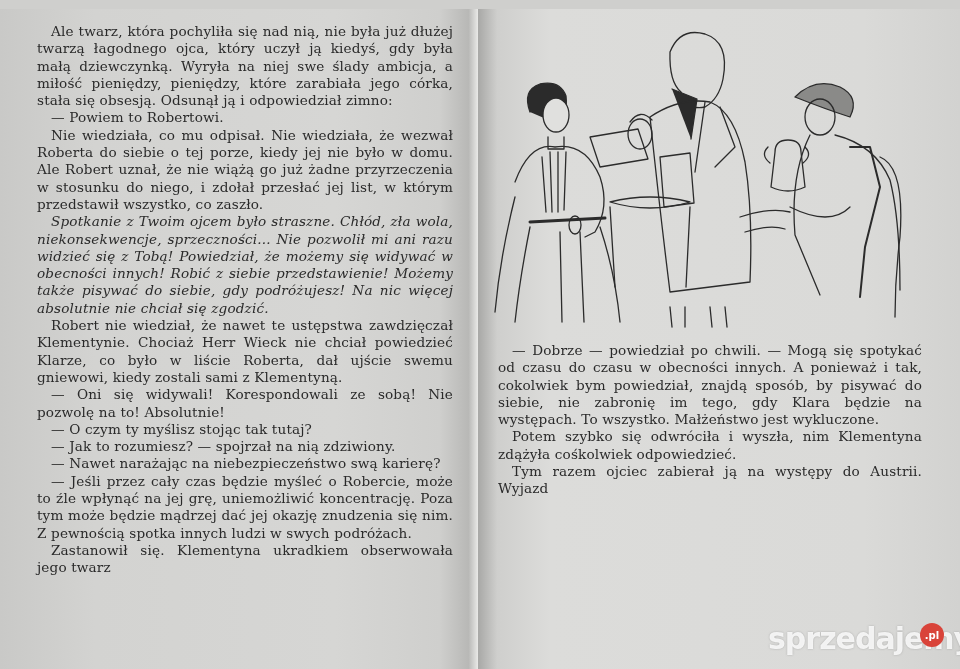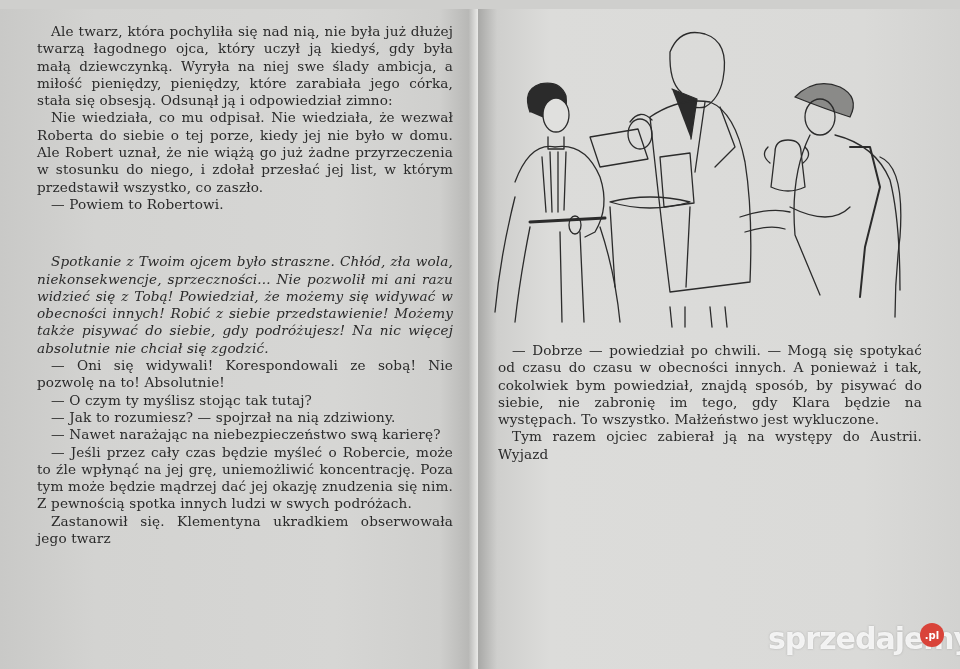--- a/index.html
+++ b/index.html
@@ -20,21 +20,21 @@
       background: linear-gradient(90deg, #a8a8a6 0%, #cfcfcd 4%, #dcdcda 15%, #dadad8 80%, #d2d2d0 100%);
     }
     .text-block {
       position: absolute; font-size: 13.6px; line-height: 17.3px;
       text-align: justify; letter-spacing: 0.15px;
     }
     .left-text { left: 37px; top: 14px; width: 416px; }
     .right-text { left: 498px; top: 333px; width: 424px; }
     .text-block p { margin: 0; text-indent: 14px; hyphens: manual; }
     .text-block p.noindent { text-indent: 0; }
-    .text-block p.italic { font-style: italic; margin-top: 40px; }
+    .text-block p.italic { font-style: italic; }
     .illustration { position: absolute; left: 490px; top: 8px; width: 460px; height: 315px; }
     .page-number {
       position: absolute; left: 910px; top: 659px; font-size: 11px; font-weight: bold; color: #333;
     }
     .watermark {
       position: absolute; left: 768px; top: 612px; font-family: "DejaVu Sans", sans-serif;
       font-size: 30px; font-weight: bold; color: rgba(255,255,255,0.85);
       letter-spacing: -1px; text-shadow: 0 0 2px rgba(120,120,120,0.5);
     }
     .watermark-badge {
@@ -45,23 +45,24 @@
   </style>
 </head>
 <body>
 
 <div class="spread">
   <div class="page-left"></div>
   <div class="page-right"></div>
 
   <div class="text-block left-text">
     <p>Ale twarz, która pochyliła się nad nią, nie była już dłużej twarzą łagodnego ojca, który uczył ją kiedyś, gdy była małą dziewczynką. Wyryła na niej swe ślady ambicja, a miłość pieniędzy, pieniędzy, które zarabiała jego córka, stała się obsesją. Odsunął ją i odpowiedział zimno:</p>
+    <p>— Powiem to Robertowi.</p>
     <p>Nie wiedziała, co mu odpisał. Nie wiedziała, że wezwał Roberta do siebie o tej porze, kiedy jej nie było w domu. Ale Robert uznał, że nie wiążą go już żadne przyrzeczenia w stosunku do niego, i zdołał przesłać jej list, w którym przedstawił wszystko, co zaszło.</p>
-    <p>— Powiem to Robertowi.</p>
     <p class="italic">Spotkanie z Twoim ojcem było straszne. Chłód, zła wola, niekonsekwencje, sprzeczności... Nie pozwolił mi ani razu widzieć się z Tobą! Powiedział, że możemy się widywać w obecności innych! Robić z siebie przedstawienie! Możemy także pisywać do siebie, gdy podróżujesz! Na nic więcej absolutnie nie chciał się zgodzić.</p>
+    <p>Robert nie wiedział, że nawet te ustępstwa zawdzięczał Klementynie. Chociaż Herr Wieck nie chciał powiedzieć Klarze, co było w liście Roberta, dał ujście swemu gniewowi, kiedy zostali sami z Klementyną.</p>
     <p>— Oni się widywali! Korespondowali ze sobą! Nie pozwolę na to! Absolutnie!</p>
     <p>— O czym ty myślisz stojąc tak tutaj?</p>
     <p>— Jak to rozumiesz? — spojrzał na nią zdziwiony.</p>
     <p>— Nawet narażając na niebezpieczeństwo swą karierę?</p>
     <p>— Jeśli przez cały czas będzie myśleć o Robercie, może to źle wpłynąć na jej grę, uniemożliwić koncentrację. Poza tym może będzie mądrzej dać jej okazję znudzenia się nim. Z pewnością spotka innych ludzi w swych podróżach.</p>
     <p>Zastanowił się. Klementyna ukradkiem obserwowała jego twarz</p>
   </div>
 
   <svg class="illustration" viewBox="0 0 460 315" xmlns="http://www.w3.org/2000/svg">
     <g fill="none" stroke="#2b2b2b" stroke-width="1.3" stroke-linecap="round" stroke-linejoin="round">
@@ -98,20 +99,21 @@
       <path d="M320 118 q-20 40 -15 100 l25 60 M345 118 q40 10 55 45 q10 40 10 110"></path>
       <path d="M360 130 l20 0 l10 40 l-15 60 l-5 50" stroke-width="2"></path>
       <path d="M390 140 q25 10 20 80 q-5 40 -5 80"></path>
       <path d="M300 190 q40 20 60 0"></path>
       <path d="M250 200 q30 -10 50 -5 M255 215 q25 -8 40 -3"></path>
     </g>
   </svg>
 
   <div class="text-block right-text">
     <p>— Dobrze — powiedział po chwili. — Mogą się spotykać od czasu do czasu w obecności innych. A ponieważ i tak, cokolwiek bym powiedział, znajdą sposób, by pisywać do siebie, nie zabronię im tego, gdy Klara będzie na występach. To wszystko. Małżeństwo jest wykluczone.</p>
+    <p>Potem szybko się odwróciła i wyszła, nim Klementyna zdążyła cośkolwiek odpowiedzieć.</p>
     <p>Tym razem ojciec zabierał ją na występy do Austrii. Wyjazd</p>
   </div>
 
   <div class="page-number">145</div>
 
   <div class="watermark">sprzedajemy</div>
   <div class="watermark-badge">.pl</div>
 </div>
 
 </body></html>

